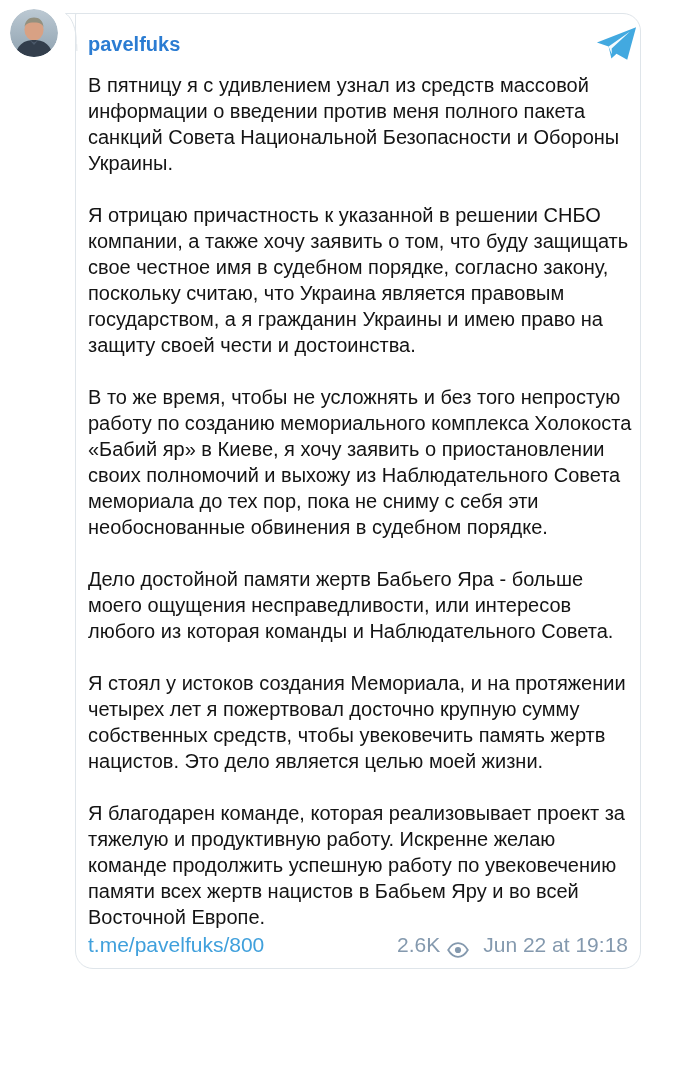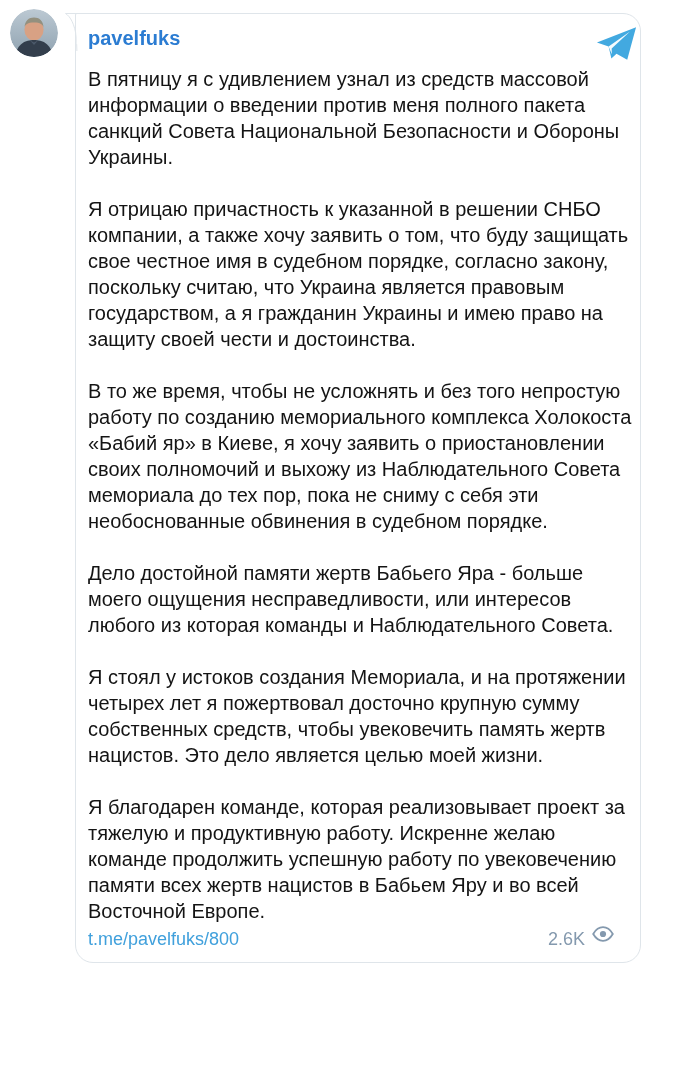--- a/index.html
+++ b/index.html
@@ -37,20 +37,21 @@
     background: #ffffff;
   }
   .tail-svg {
     position: absolute;
     left: -13px;
     top: -1px;
   }
   .author-row {
     position: relative;
     height: 26px;
+    margin-top: 6px;
   }
   .author-name {
     display: inline-block;
     margin-top: 2px;
     font-size: 20px;
     font-weight: bold;
     line-height: 24px;
     color: var(--author-name, #2b7cd2);
     text-decoration: none;
     cursor: pointer;
@@ -74,31 +75,31 @@
     margin: 16px 0 26px 0;
   }
   .message-body p:last-child {
     margin-bottom: 0;
   }
   .footer-row {
     margin-top: 2px;
     display: flex;
     justify-content: space-between;
     align-items: center;
-    font-size: 18px;
+    font-size: 21px;
     line-height: 26px;
   }
   .post-link {
     color: var(--link, #40a0dc);
     text-decoration: none;
     cursor: pointer;
   }
   .meta {
     display: inline-flex;
-    align-items: flex-start;
+    align-items: flex-end;
     color: var(--meta-text, #8499ae);
   }
   .views-count { margin-right: 7px; }
   .eye-icon {
     display: inline-flex;
     align-items: center;
     margin-right: 14px;
   }
 </style>
 </head>
@@ -154,17 +155,18 @@
     <div class="footer-row">
       <a class="post-link">t.me/pavelfuks/800</a>
       <span class="meta">
         <span class="views-count">2.6K</span>
         <span class="eye-icon">
           <svg width="22" height="16" viewBox="0 0 22 16">
             <path d="M1.2,8 C4,3.2 7.6,1.2 11,1.2 C14.4,1.2 18,3.2 20.8,8 C18,12.8 14.4,14.8 11,14.8 C7.6,14.8 4,12.8 1.2,8 Z" fill="none" stroke="#8499ae" stroke-width="1.8"></path>
             <circle cx="11" cy="8" r="3.1" fill="#8499ae"></circle>
           </svg>
         </span>
+        <span>Jun 22 at 19:18</span>
       </span>
     </div>
 
   </div>
 </div>
 
 </body></html>

